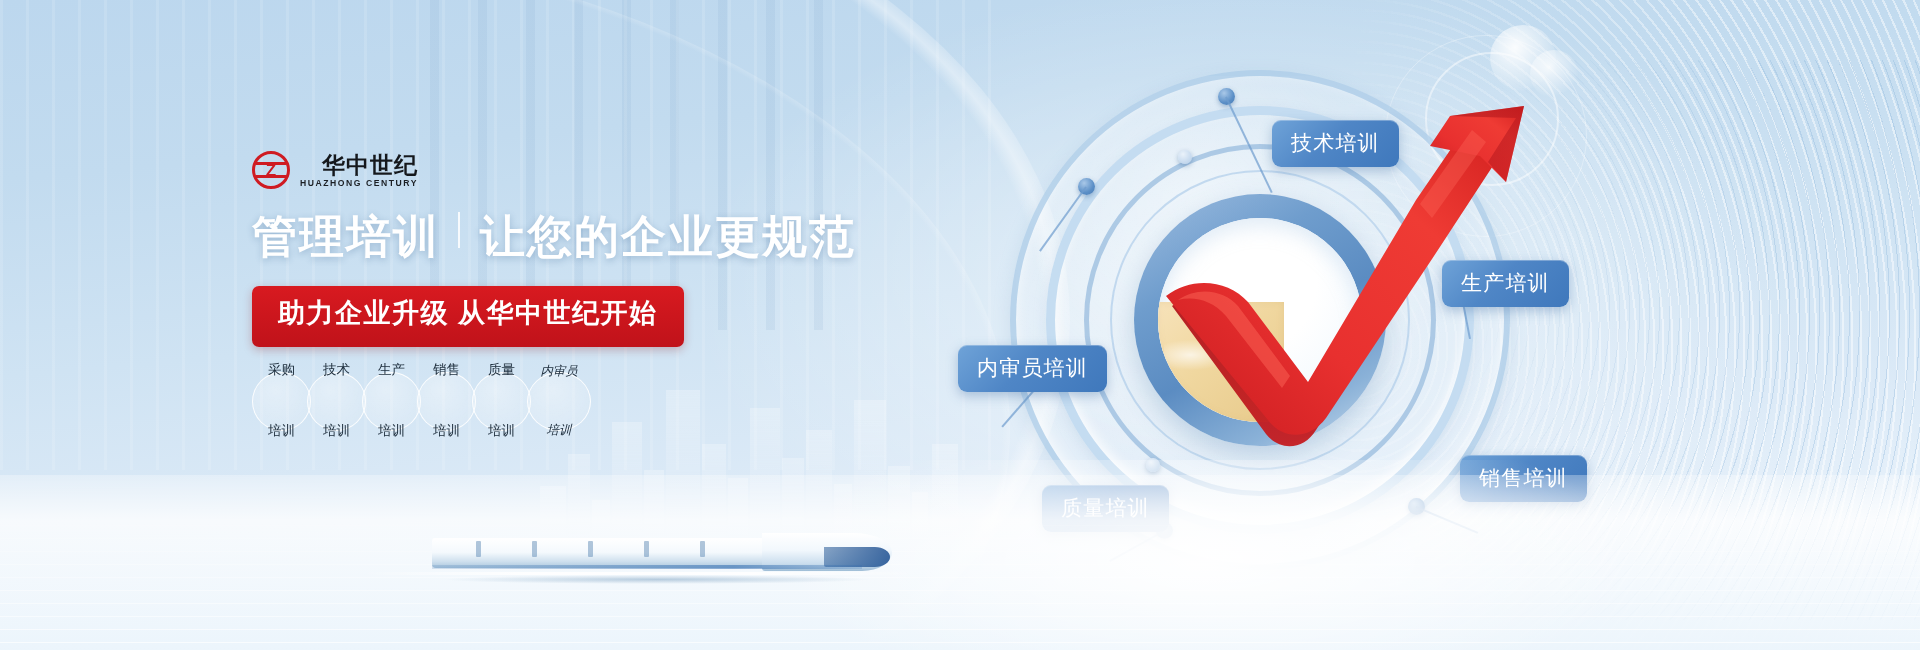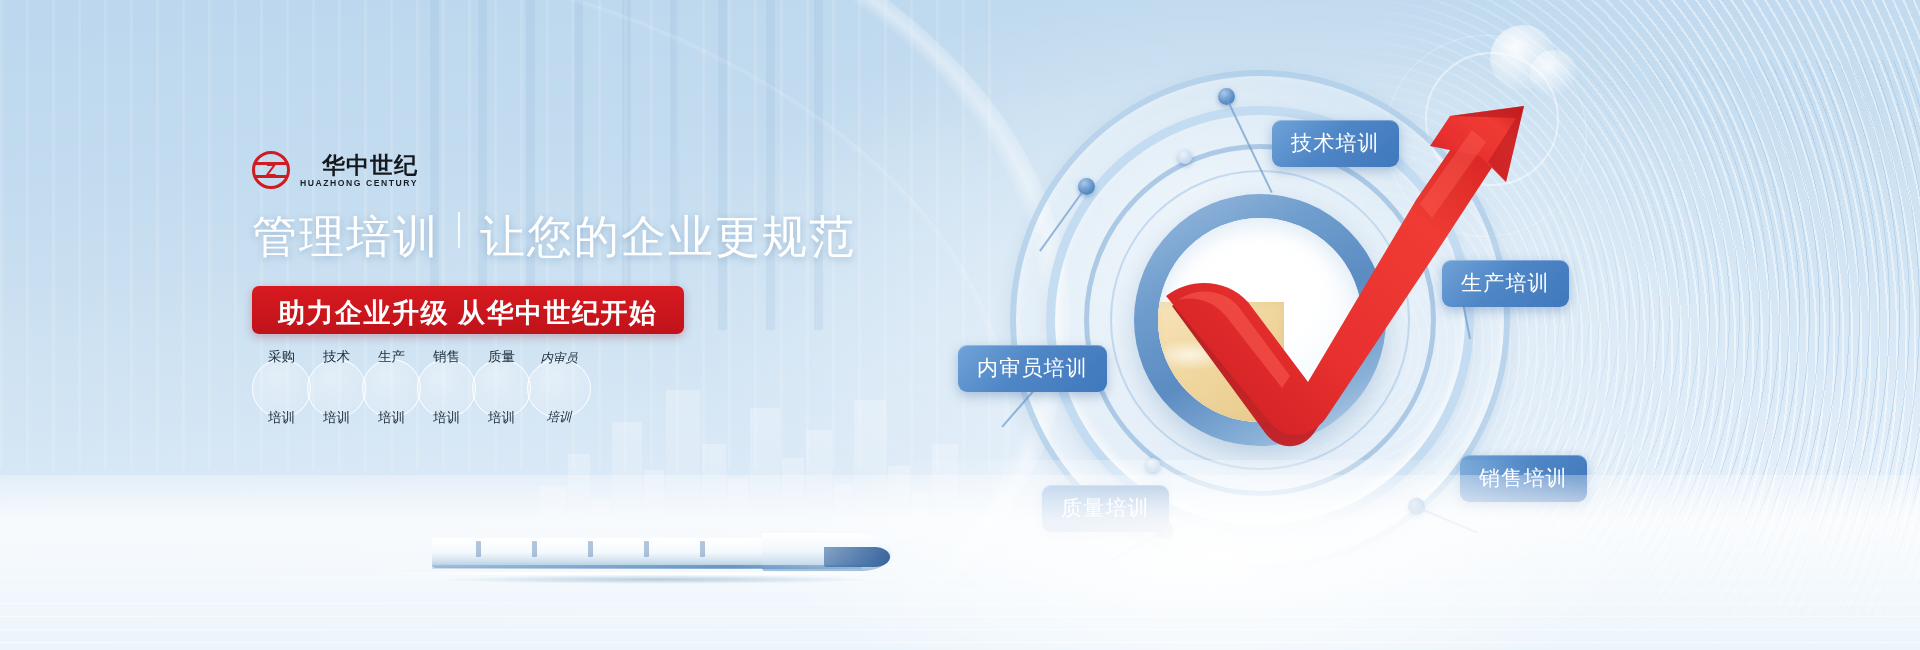--- a/index.html
+++ b/index.html
@@ -158,33 +158,33 @@
   .logo-cn{
     font-size:23px;font-weight:bold;color:#15181c;letter-spacing:1px;line-height:1.05;text-align:right;
   }
   .logo-en{
     font-size:8.6px;font-weight:bold;color:#1b1f24;letter-spacing:1.55px;
     margin-top:2px;line-height:1;
   }
 
   .headline{
     margin-top:22px;display:flex;align-items:flex-start;
-    font-size:45px;font-weight:normal;color:#ffffff;letter-spacing:2px;
+    font-size:45px;font-weight:bold;color:#ffffff;letter-spacing:2px;
     text-shadow:0 2px 7px rgba(40,85,135,.30);
     white-space:nowrap;line-height:1.1;
   }
   .headline .sep{
     display:inline-block;width:2px;height:36px;background:rgba(255,255,255,.85);
     margin:0 20px 0 18px;
   }
 
   .badge{
     margin-top:24px;display:inline-block;background:linear-gradient(to bottom,#d81a20,#c0121a);
     color:#fff;font-size:27px;font-weight:bold;letter-spacing:1.5px;
-    padding:9px 26px 3px;border-radius:7px;white-space:nowrap;
+    padding:9px 26px 16px;border-radius:7px;white-space:nowrap;
     box-shadow:0 3px 10px rgba(140,20,25,.28);
   }
 
   .pills{margin-top:25px;display:flex;align-items:center;}
   .pill{
     width:57px;height:57px;border-radius:50%;
     border:1.4px solid rgba(255,255,255,.92);
     display:flex;flex-direction:column;align-items:center;justify-content:center;
     color:#20303f;font-size:13.5px;font-weight:500;line-height:1.25;
     margin-right:-4px;flex:0 0 auto;

